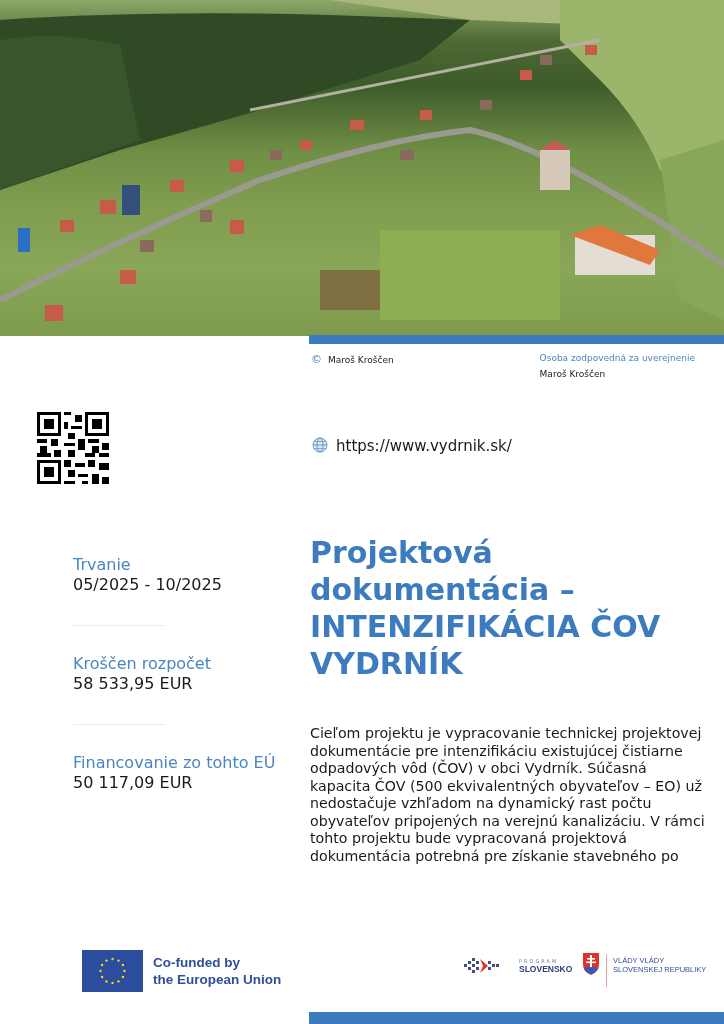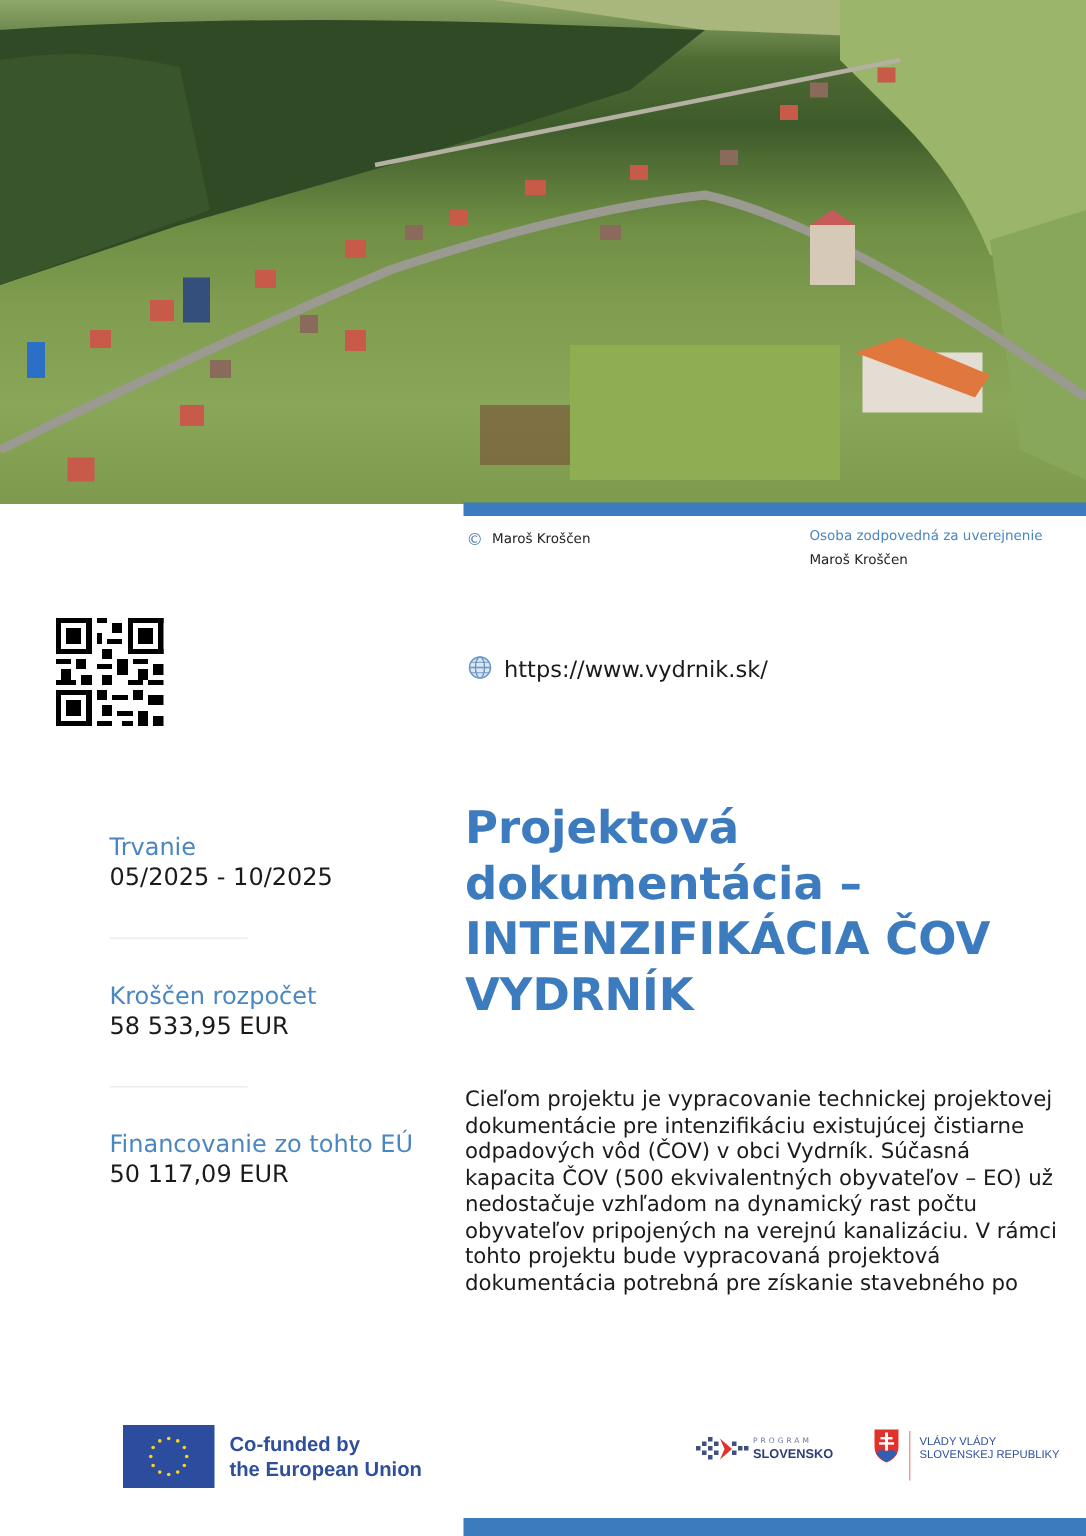--- a/index.html
+++ b/index.html
@@ -31,21 +31,21 @@
     .fact-sep { width: 92px; height: 1px; background: #ececec; margin: 30px 0 28px; }
 
     .title { position: absolute; left: 310px; top: 534px; width: 400px; color: #3d7bbf; font-size: 30px; line-height: 37px; }
 
     .desc { position: absolute; left: 310px; top: 725px; width: 395px; font-size: 14.2px; line-height: 17.5px; color: #1a1a1a; }
 
     .eu-logo { position: absolute; left: 37px; top: 950px; display: flex; align-items: center; gap: 10px; margin-left: 45px; }
     .eu-flag { width: 61px; height: 42px; background: #2c4c9e; position: relative; }
     .eu-text { font-family: "Liberation Sans", sans-serif; font-weight: bold; color: #2f4f9b; font-size: 13.5px; line-height: 17px; }
 
-    .program-logo { position: absolute; left: 462px; top: 956px; display: flex; align-items: center; gap: 2px; }
+    .program-logo { position: absolute; left: 462px; top: 956px; display: flex; align-items: center; gap: 19px; }
     .program-text .small { font-size: 5px; letter-spacing: 2px; color: #6c7a99; }
     .program-text .big { font-family: "Liberation Sans", sans-serif; font-weight: bold; font-size: 8.5px; color: #2f3f78; }
 
     .gov-logo { position: absolute; left: 582px; top: 952px; display: flex; align-items: flex-start; gap: 6px; }
     .gov-divider { width: 1px; height: 33px; background: #e8a0a0; margin-top: 2px; }
     .gov-text { font-family: "Liberation Sans", sans-serif; font-size: 7.5px; line-height: 9px; color: #2f4f9b; padding-top: 4px; }
 
     .bottom-bar { position: absolute; left: 309px; top: 1012px; width: 415px; height: 12px; background: #3d7bbf; }
   </style>
 </head>

